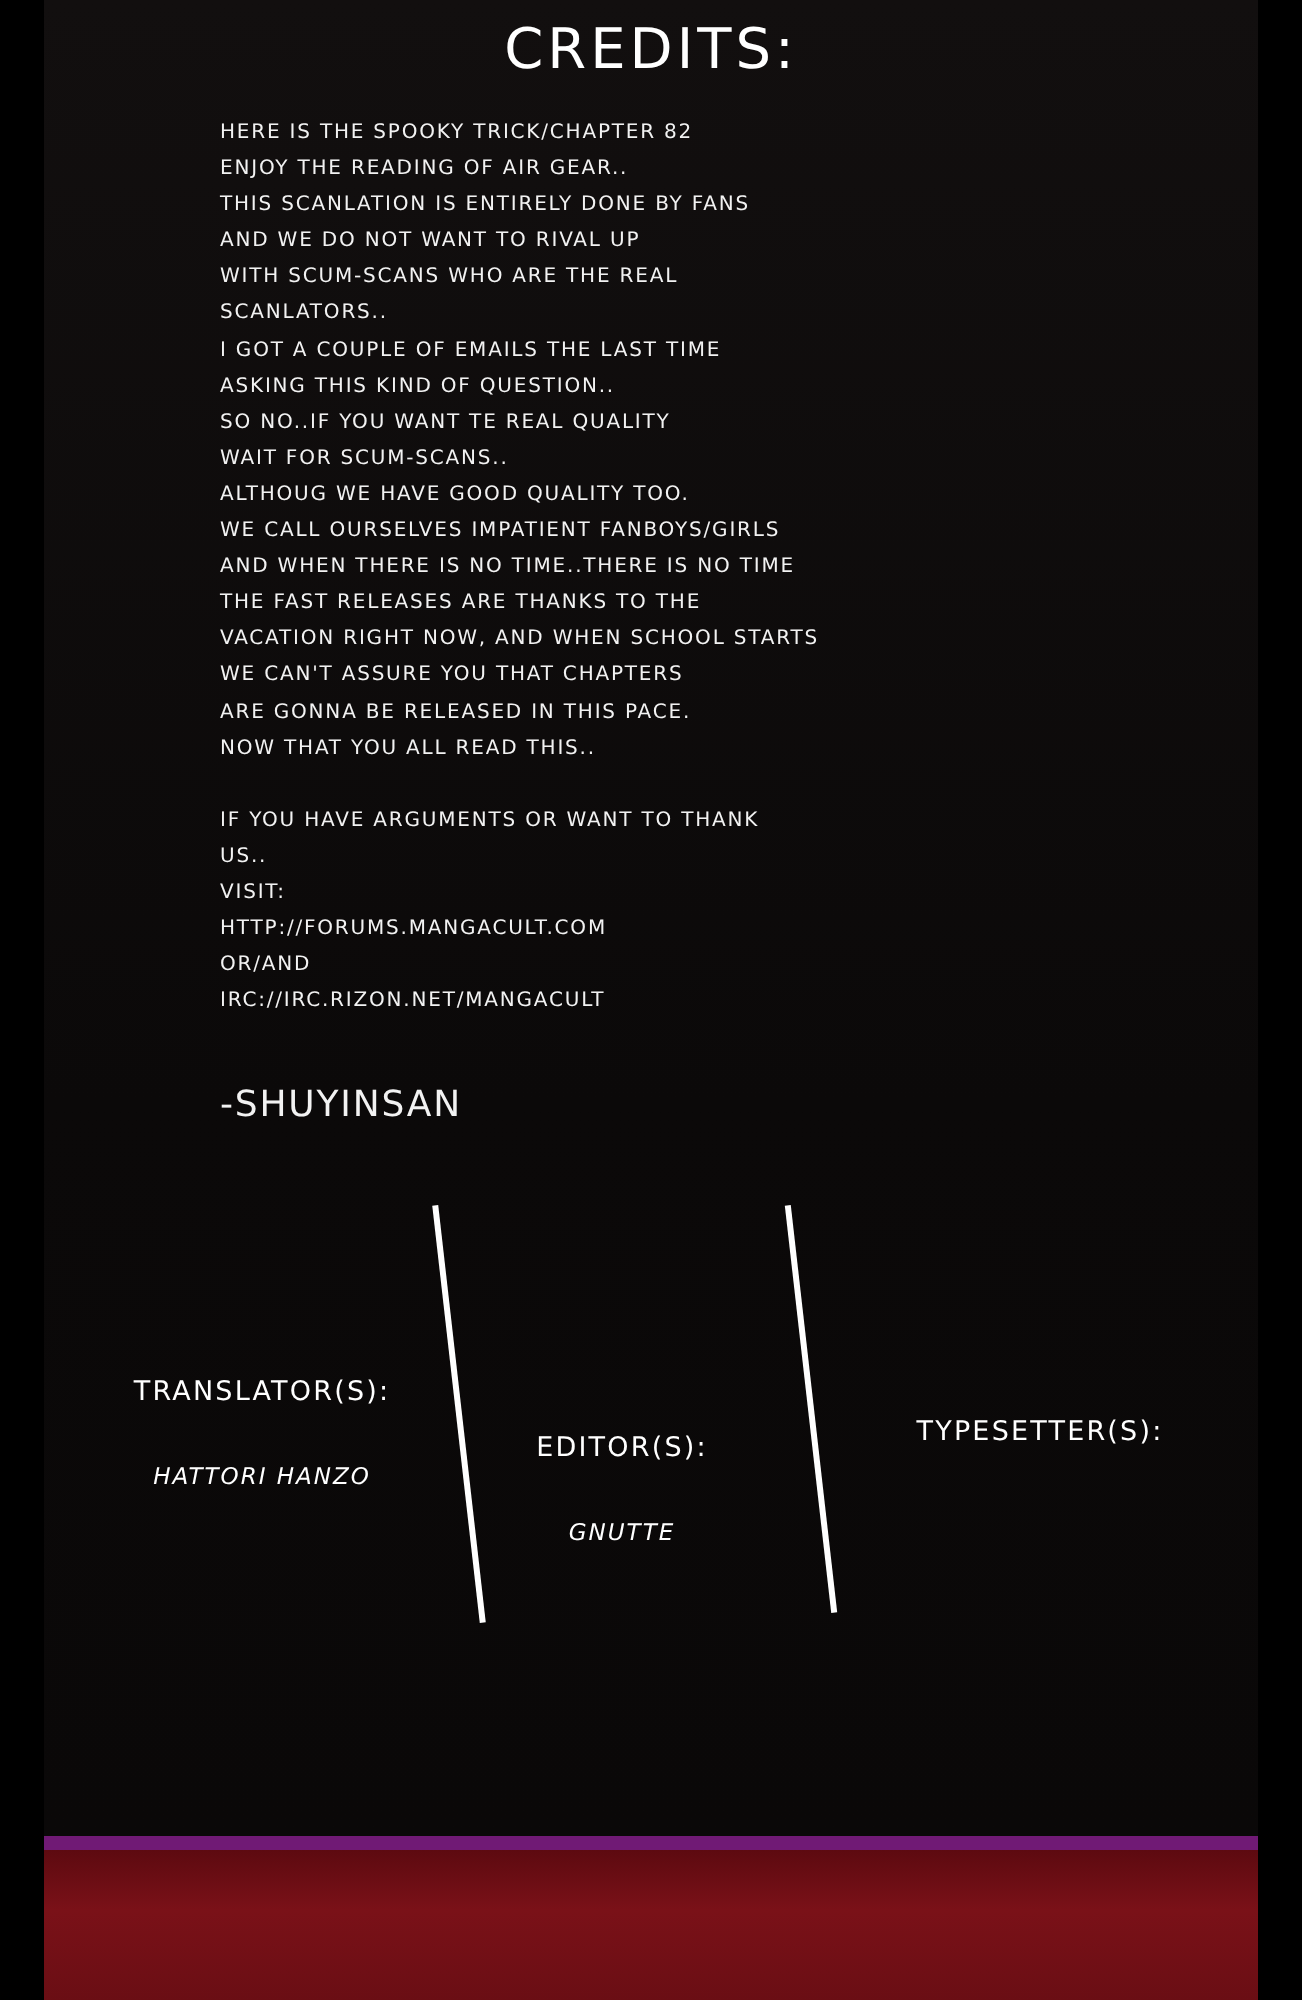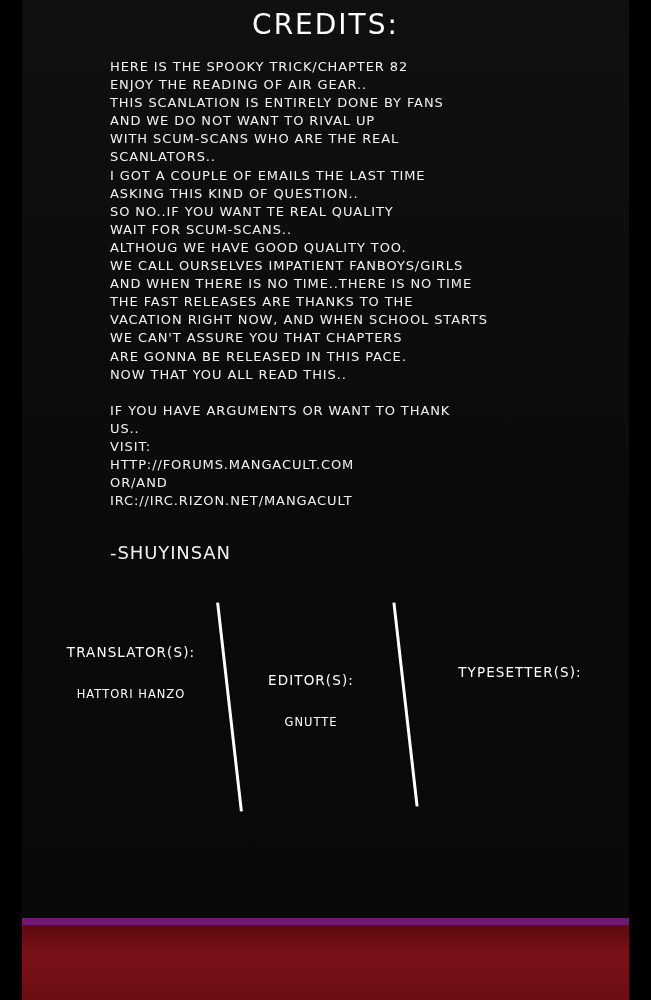--- a/index.html
+++ b/index.html
@@ -67,21 +67,21 @@
     font-weight: 400;
     text-transform: uppercase;
   }
 
   .body-text {
     position: absolute;
     left: 110px;
     top: 58px;
     width: 470px;
     color: #f2f2f2;
-    font-size: 13px;
+    font-size: 10px;
     line-height: 18.1px;
     letter-spacing: 0.9px;
     text-transform: uppercase;
     white-space: pre-wrap;
   }
 
   .sign {
     position: absolute;
     left: 110px;
     top: 542px;
@@ -115,26 +115,28 @@
   .credit-col {
     position: absolute;
     text-align: center;
     color: #ffffff;
     text-transform: uppercase;
   }
   .credit-head {
     font-size: 13.5px;
     letter-spacing: 1.1px;
     white-space: nowrap;
+    margin-top: 44px;
   }
   .credit-name {
     margin-top: 27px;
     font-size: 11.5px;
     letter-spacing: 1px;
     white-space: nowrap;
+    font-style: italic;
   }
 
   .col-translator { left: 36px;  top: 644px; width: 190px; }
   .col-editor     { left: 226px; top: 672px; width: 170px; }
   .col-typesetter { left: 420px; top: 664px; width: 200px; }
 </style>
 </head>
 <body>
 
 <div class="page">

